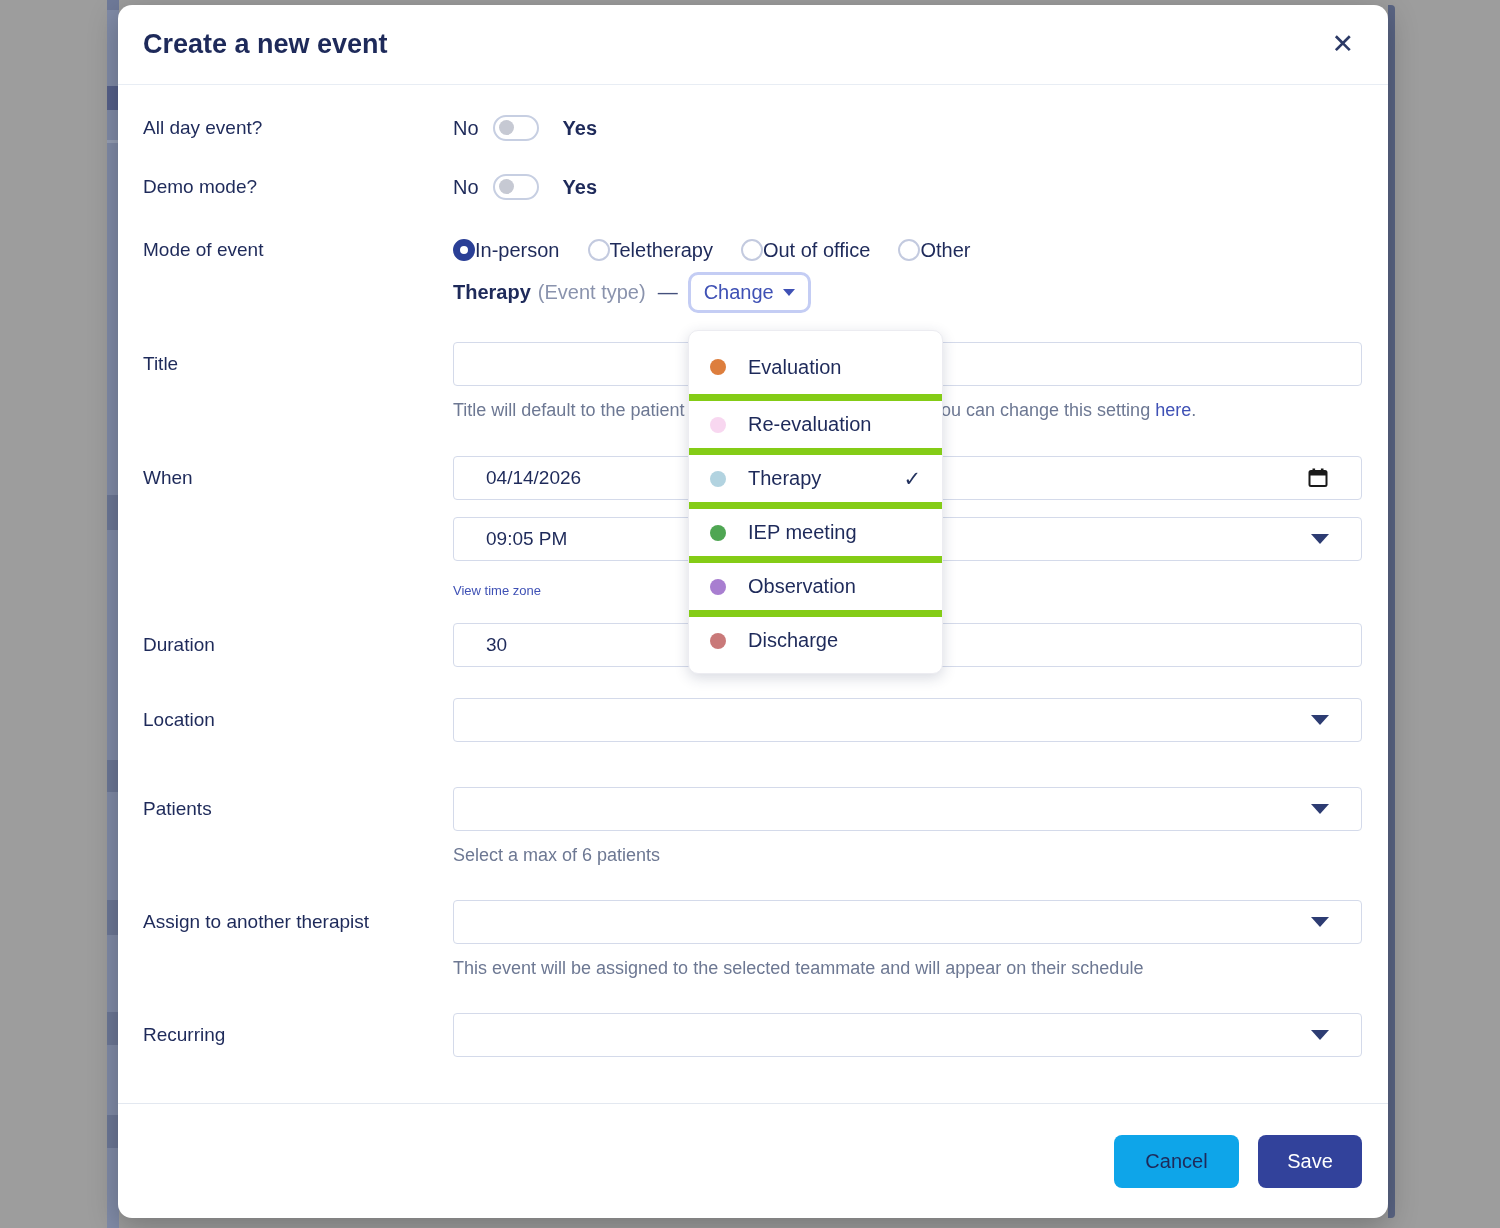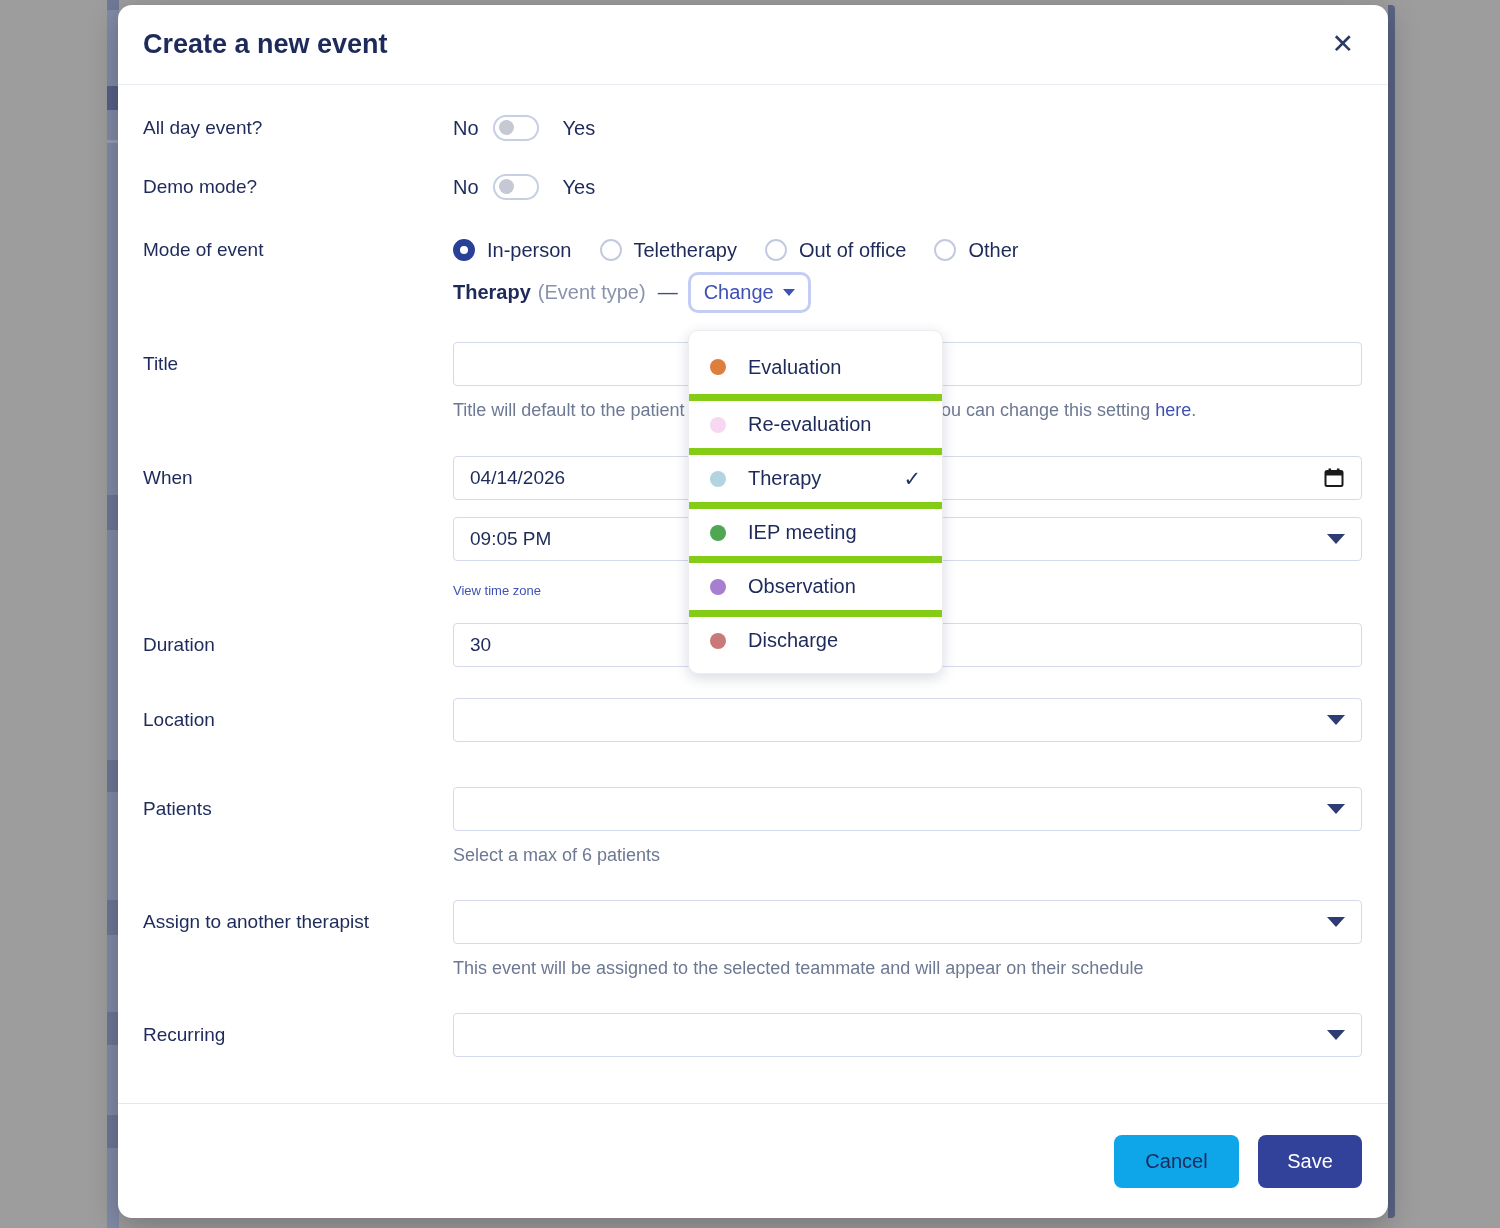--- a/index.html
+++ b/index.html
@@ -34,49 +34,49 @@
   .row-label { width:310px; flex:0 0 310px; font-size:19px; font-weight:normal; color:#1e2a5a; }
   .row-control { flex:1 1 auto; min-width:0; }
 
   .row.center { align-items:center; }
   .row.center .row-label { padding-top:0; }
   .input-row .row-label { padding-top:11px; }
 
   
   .toggle-line { display:flex; align-items:center; gap:0; font-size:20px; color:#1e2a5a; height:30px; }
   .toggle-no { margin-right:14px; }
-  .toggle-yes { margin-left:24px; }
+  .toggle-yes { margin-left:24px;font-weight:bold; }
   .toggle {
     position:relative; width:46px; height:26px; border:2px solid #c7cfe2; border-radius:14px;
     background:#fff; cursor:pointer; display:inline-block;
   }
   .toggle .knob { position:absolute; left:4px; top:3px; width:15px; height:15px; border-radius:50%; background:#c6c9d3; }
 
   
   .radio-group { display:flex; align-items:center; gap:28px; height:30px; }
-  .radio-opt { display:flex; align-items:center; gap:12px; font-size:20px; color:#1e2a5a; cursor:pointer; }
+  .radio-opt { display:flex; align-items:center; gap:0; font-size:20px; color:#1e2a5a; cursor:pointer; }
   .radio-circle { width:22px; height:22px; border-radius:50%; background:#fff; border:2px solid #c3cadf; flex:0 0 22px; }
   .radio-circle.selected { border:7px solid #2a3f96; }
 
   
   .event-type-line { display:flex; align-items:center; height:46px; font-size:20px; }
   .event-type-name { font-weight:bold; color:#1e2a5a; }
   .event-type-hint { color:#8a93ad; margin-left:7px; }
   .event-type-dash { color:#44507c; margin:0 10px 0 12px; }
   .change-btn {
     display:flex; align-items:center; gap:9px; background:#fff; cursor:pointer;
     border:3px solid #c4cdf4; border-radius:10px; padding:6px 13px;
     color:#3f51b5; font-size:20px; font-family:inherit;
   }
   .caret-down-sm { width:0; height:0; border-left:6px solid transparent; border-right:6px solid transparent; border-top:7px solid #3f51b5; }
 
   
   .ctl {
     width:100%; height:44px; border:1.5px solid #d4daea; border-radius:4px; background:#fff;
-    font-size:19px; color:#1e2a5a; font-family:inherit; padding:0 16px;
+    font-size:19px; color:#1e2a5a; font-family:inherit; padding:0 32px;
   }
   input.ctl { outline:none; }
   .field { display:flex; align-items:center; justify-content:space-between; cursor:pointer; }
   .caret-down { width:0; height:0; border-left:9px solid transparent; border-right:9px solid transparent; border-top:10px solid #2d3c72; }
 
   .helper { font-size:18px; color:#6d7893; }
   .helper-line { margin-top:14px; height:20px; position:relative; white-space:nowrap; }
   .helper-frag-right { position:absolute; left:488px; top:0; }
   a.inline-link, .inline-link { color:#3f51b5; text-decoration:none; cursor:pointer; }
 

